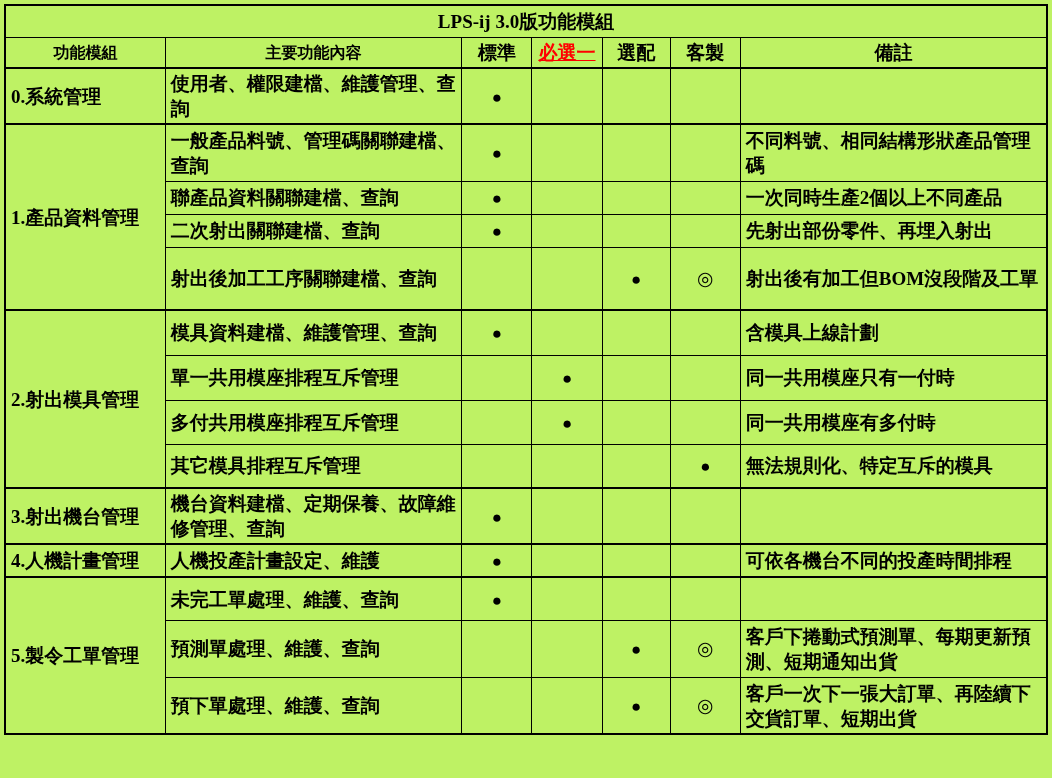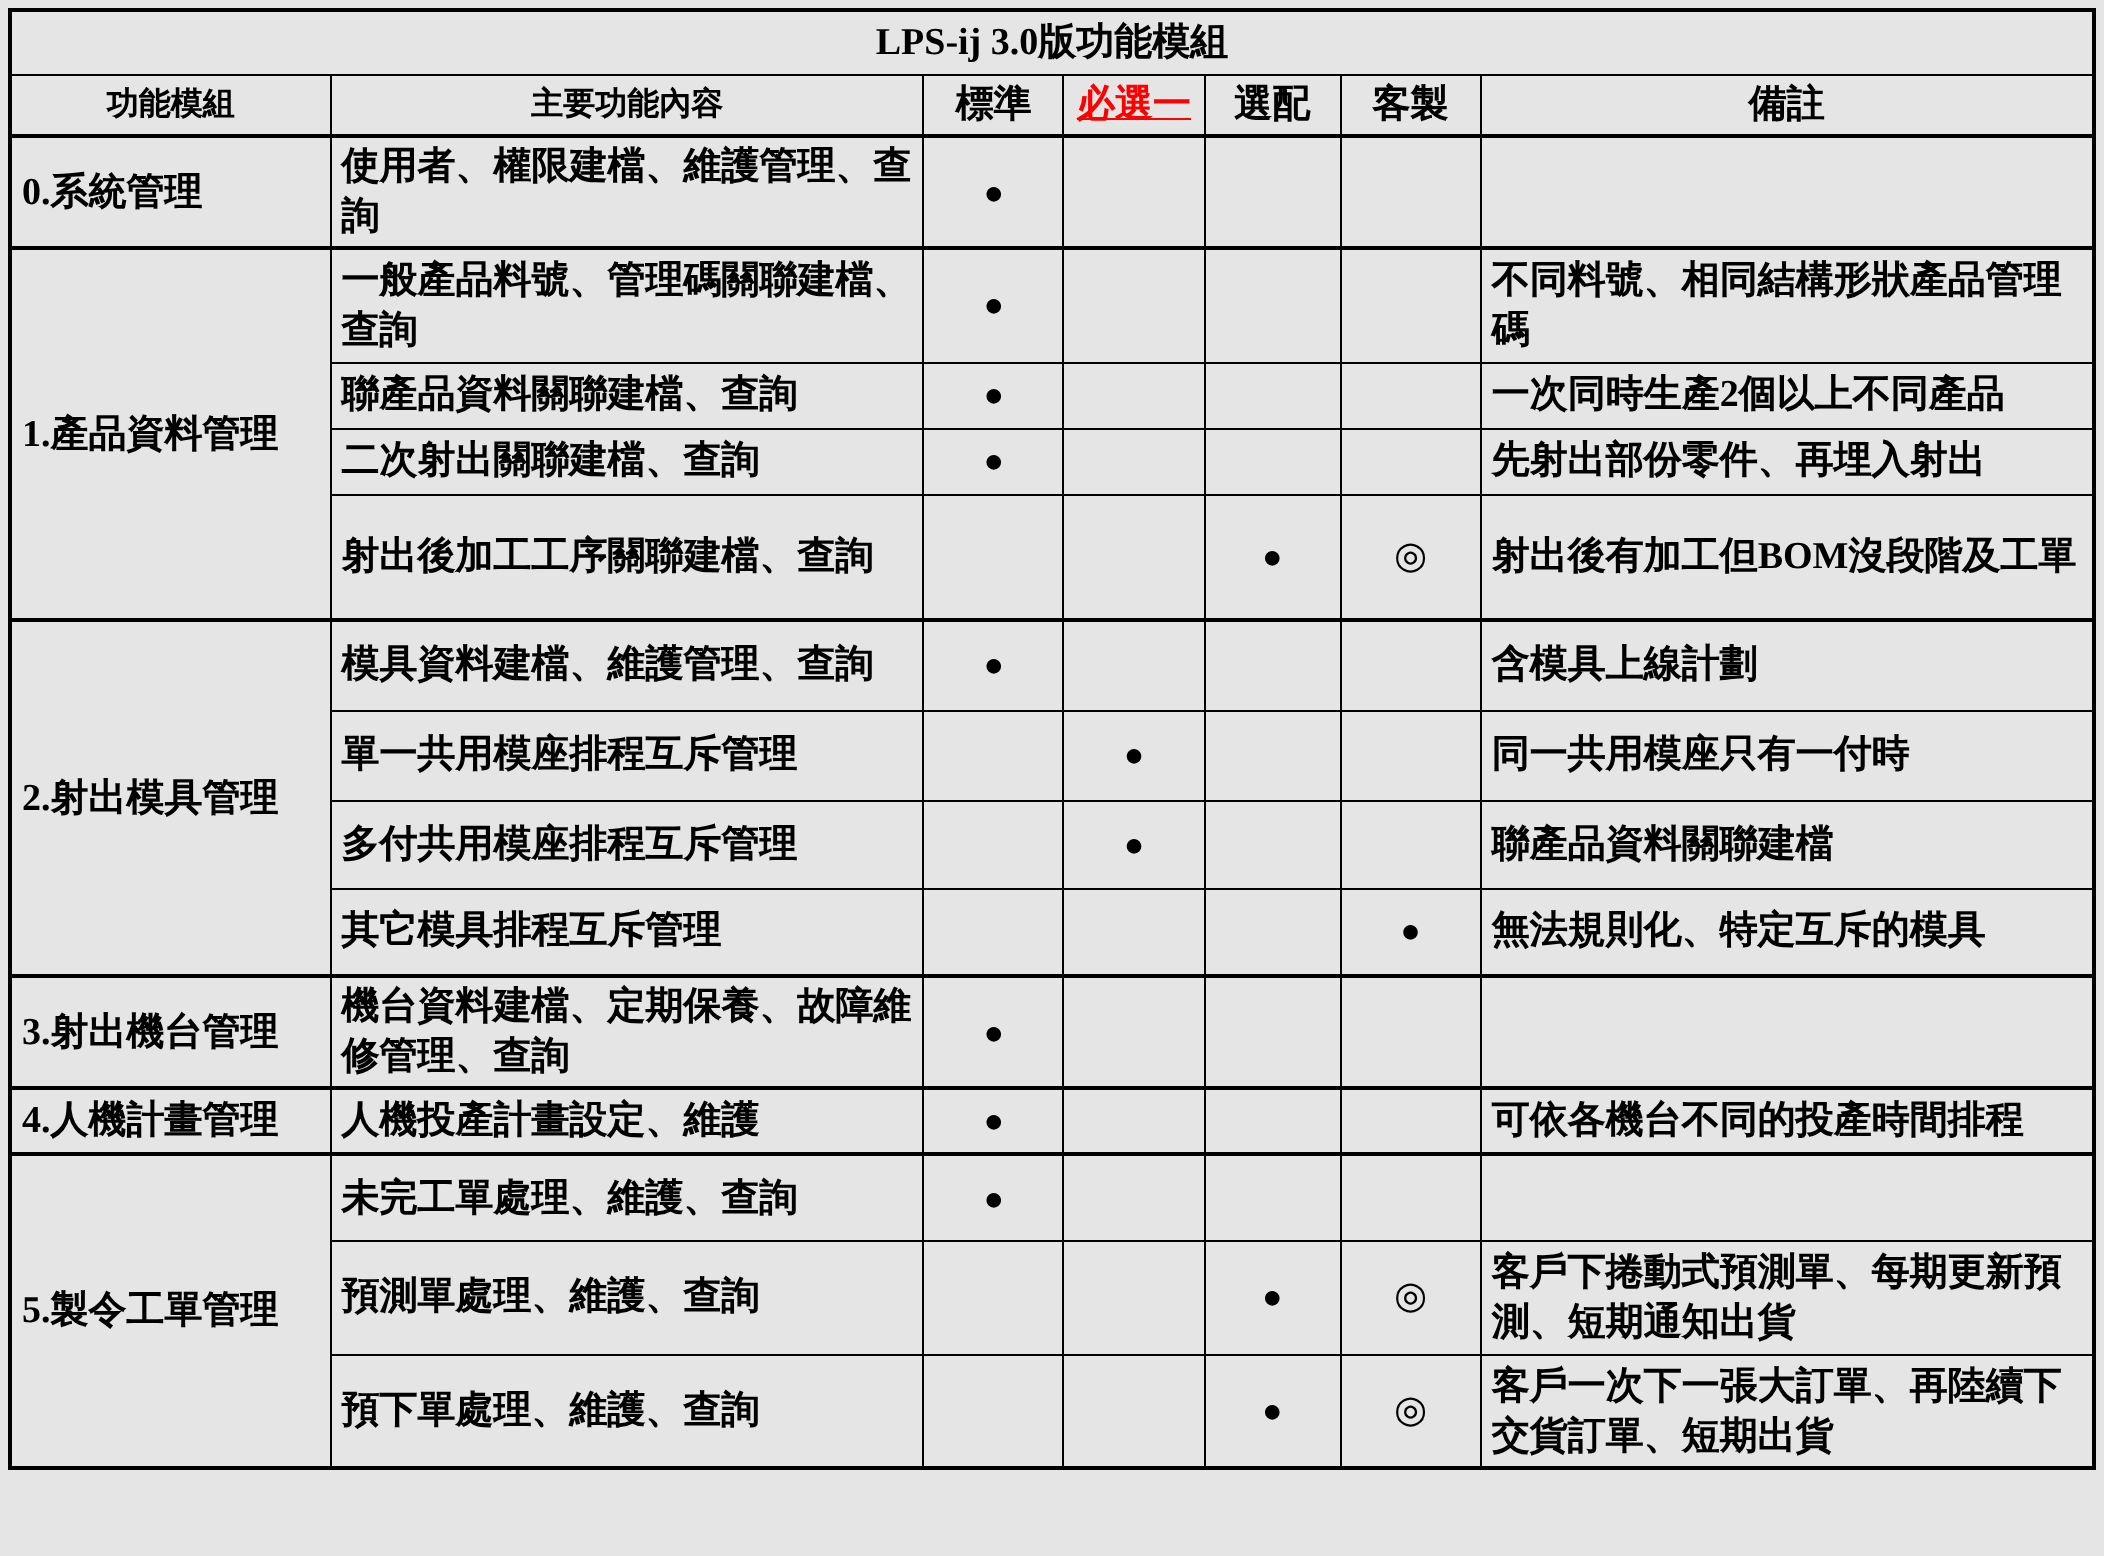--- a/index.html
+++ b/index.html
@@ -10,21 +10,21 @@
   body {
     font-family: "Liberation Serif", "DejaVu Serif", serif;
     color: #000000;
   }
   .page {
     width: 1052px;
     height: 778px;
     position: relative;
     box-sizing: border-box;
     padding: 4px 4px 0 4px;
-    background: #e5e5e5;
+    background: #bef264;
   }
   table.grid {
     border-collapse: collapse;
     table-layout: fixed;
     width: 1044px;
     border: 2px solid #000;
   }
   table.grid td, table.grid th {
     border: 1px solid #000;
     padding: 2px 5px;
@@ -171,21 +171,21 @@
           <td class="mark"><span class="dot"></span></td>
           <td class="mark"><span class="dot"></span></td>
           <td class="note">同一共用模座只有一付時</td>
         </tr>
         <tr style="height: 44px;">
           <td class="desc">多付共用模座排程互斥管理</td>
           <td class="mark"><span class="dot"></span></td>
           <td class="mark"><span class="dot">●</span></td>
           <td class="mark"><span class="dot"></span></td>
           <td class="mark"><span class="dot"></span></td>
-          <td class="note">聯產品資料關聯建檔</td>
+          <td class="note">同一共用模座有多付時</td>
         </tr>
         <tr style="height: 44px;">
           <td class="desc">其它模具排程互斥管理</td>
           <td class="mark"><span class="dot"></span></td>
           <td class="mark"><span class="dot"></span></td>
           <td class="mark"><span class="dot"></span></td>
           <td class="mark"><span class="dot">●</span></td>
           <td class="note">無法規則化、特定互斥的模具</td>
         </tr>
         <tr class="thick-top" style="height: 50px; margin-top: 10px;">

